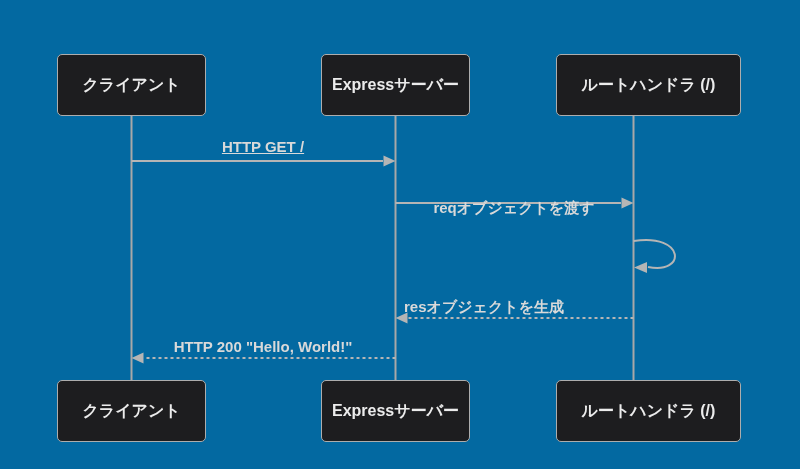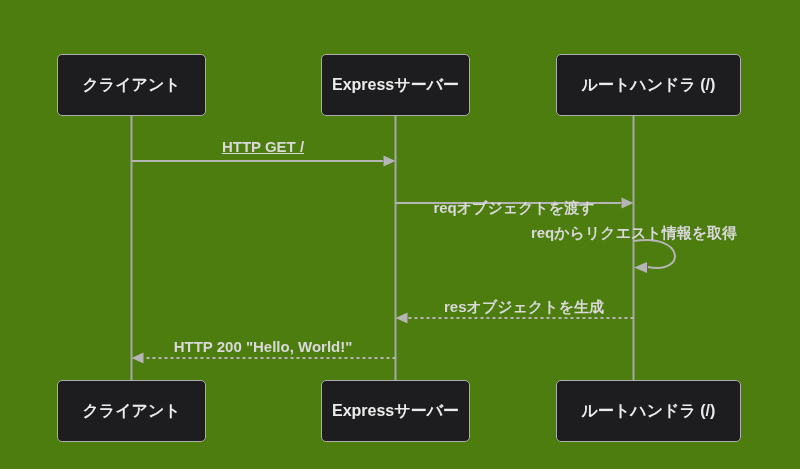--- a/index.html
+++ b/index.html
@@ -4,21 +4,21 @@
 <style>
   html, body {
     margin: 0;
     padding: 0;
     background: #272727;
   }
   .stage {
     position: relative;
     width: 800px;
     height: 469px;
-    background: #4d7c0f;
+    background: #0369a1;
     font-family: "Liberation Sans", "DejaVu Sans", sans-serif;
     overflow: hidden;
   }
   .layer {
     position: absolute;
     left: 0;
     top: 0;
   }
   .actor {
     position: absolute;
@@ -96,17 +96,16 @@
   </div>
   <div class="actor row-bottom col-express">
     <span>Expressサーバー</span>
   </div>
   <div class="actor row-bottom col-route">
     <span>ルートハンドラ (/)</span>
   </div>
 
   <div class="msg" style="left:263px; top:139px;text-decoration:underline;">HTTP GET /</div>
   <div class="msg" style="left:514px; top:200px;">reqオブジェクトを渡す</div>
-  <div class="msg" style="left:634px; top:225px;">reqからリクエスト情報を取得</div>
-  <div class="msg" style="left:524px; top:299px;">resオブジェクトを生成</div>
+  <div class="msg" style="left:484px; top:299px;">resオブジェクトを生成</div>
   <div class="msg" style="left:263px; top:339px;">HTTP 200 "Hello, World!"</div>
 
 </div>
 
 </body></html>

